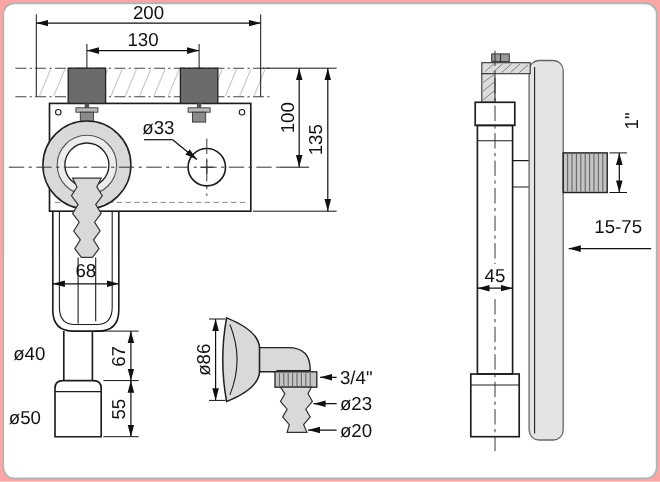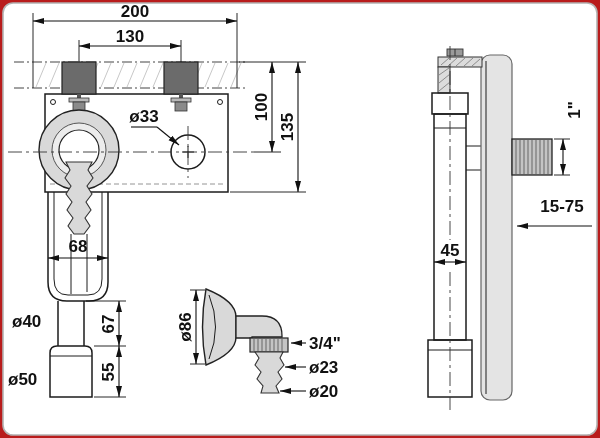--- a/index.html
+++ b/index.html
@@ -1,16 +1,16 @@
 <!DOCTYPE html>
 <html><head>
 <meta charset="utf-8">
 <style>
   html,body { margin:0; padding:0; background:#ffffff; }
-  .stage { position:relative; width:600px; height:438px; background:#b91c1c; overflow:hidden;font-weight:bold; }
+  .stage { position:relative; width:600px; height:438px; background:#fca5a5; overflow:hidden; }
   svg { display:block; }
   .dim-text { font-family:"Liberation Sans","DejaVu Sans",sans-serif; font-size:17px; fill:#111111; }
   .dim-line { stroke:#111111; stroke-width:1.1; fill:none; }
   .ext-line { stroke:#111111; stroke-width:0.9; fill:none; }
   .leader   { stroke:#111111; stroke-width:1.1; fill:none; }
   .outline  { stroke:#1c1c1c; stroke-width:1.5; fill:none; }
   .outline-thin { stroke:#1c1c1c; stroke-width:1; fill:none; }
   .cl { stroke:#333333; stroke-width:0.9; stroke-dasharray:14 4 3 4; fill:none; }
   .dashdot { stroke:#444444; stroke-width:1; stroke-dasharray:10 3 2 3; fill:none; }
   .hatch { stroke:#c8c8c8; stroke-width:1; fill:none; }

